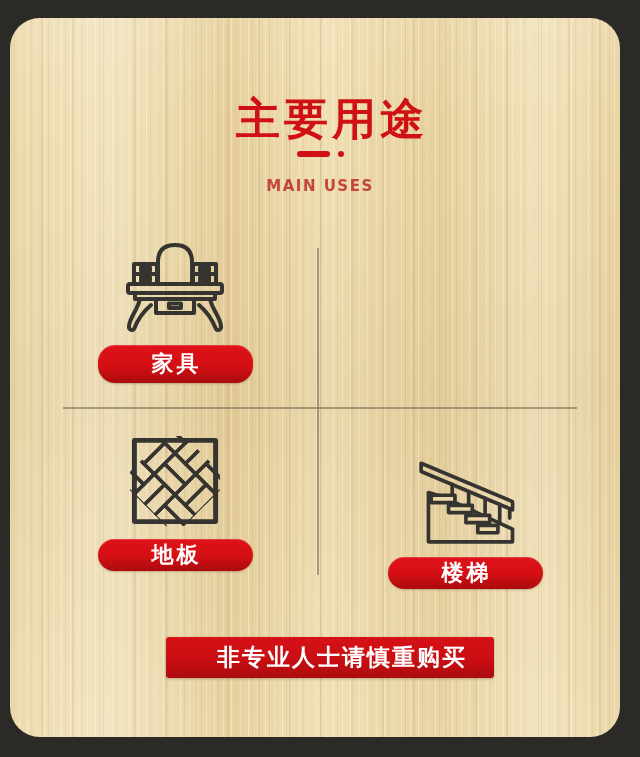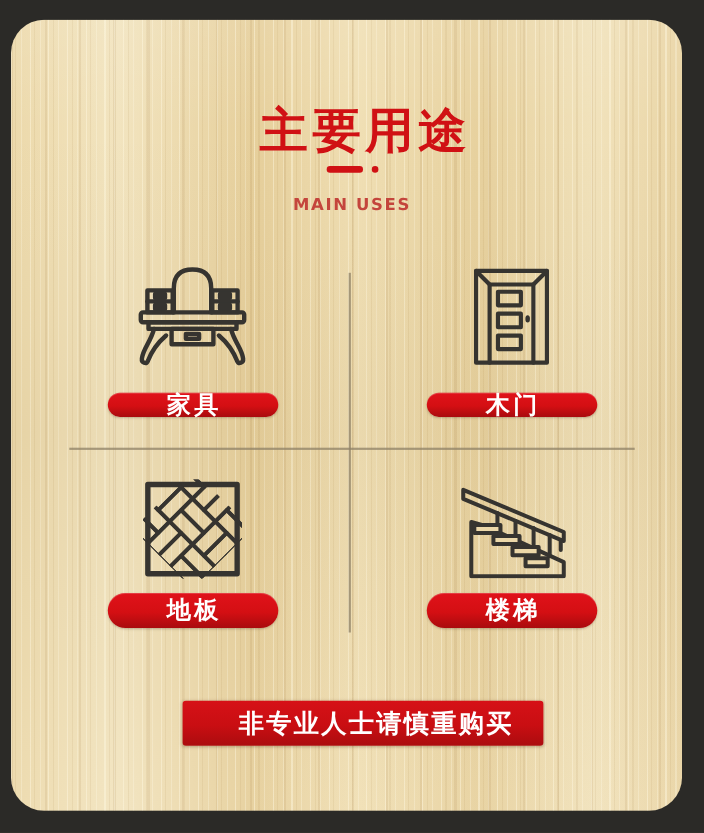--- a/index.html
+++ b/index.html
@@ -26,24 +26,24 @@
   .subtitle{position:absolute;left:0;top:177px;width:100%;text-align:center;
     font-size:15px;font-weight:700;letter-spacing:1.5px;color:#c4453c;}
   .divider-v{position:absolute;left:317px;top:248px;width:2px;height:327px;
     background:#8d8066;opacity:.75;}
   .divider-h{position:absolute;left:63px;top:407px;width:514px;height:2px;
     background:#8d8066;opacity:.75;}
   .use-cell{position:absolute;width:290px;display:flex;flex-direction:column;align-items:center;}
   #cell-furniture{left:30px;top:230px;}
   #cell-door{left:320px;top:230px;}
   #cell-floor{left:30px;top:434px;}
-  #cell-stairs{left:320px;top:434px;text-align:center;}
+  #cell-stairs{left:320px;top:452px;text-align:center;}
   .icon-box{height:105px;display:flex;align-items:flex-end;justify-content:center;}
   .row2 .icon-box{height:92px;}
-  .pill{margin-top:22px;width:152px;height:22px;border-radius:17px;border:none;
+  .pill{margin-top:10px;width:152px;height:38px;border-radius:17px;border:none;
     background:linear-gradient(180deg,#e0121a 0%,#d40f13 55%,#a90b0e 100%);
     color:#fff;font-size:22px;font-weight:700;letter-spacing:3px;padding-left:3px;
     display:flex;align-items:center;justify-content:center;
     box-shadow:inset 0 1px 0 rgba(255,255,255,.18), 0 1px 2px rgba(60,30,10,.25);
     font-family:inherit;}
   .row2 .pill{margin-top:13px;height:32px;border-radius:16px;}
   .warning-banner{position:absolute;left:166px;top:637px;width:304px;height:41px;border-radius:3px;
     background:linear-gradient(180deg,#d61117 0%,#c90e12 55%,#ab0c0f 100%);
     color:#fff;font-size:23px;font-weight:700;letter-spacing:2px;
     display:flex;align-items:center;justify-content:center;
@@ -87,35 +87,20 @@
         <rect x="10" y="56" width="80" height="6"></rect>
         <rect x="31" y="62" width="38" height="14"></rect>
         <rect x="44" y="66.5" width="12" height="4.5"></rect>
         <path d="M15,62 C12,74 5,80 4,89 C3.5,93 8,94.5 9.5,91 C13,82 19,74 26,68"></path>
         <path d="M85,62 C88,74 95,80 96,89 C96.5,93 92,94.5 90.5,91 C87,82 81,74 74,68"></path>
       </svg>
     </div>
     <div class="pill">家具</div>
   </div>
 
-  <div class="use-cell" id="cell-door">
-    <div class="icon-box">
-      <svg class="icon-svg" width="72" height="94" viewBox="0 0 76 96" stroke-width="4">
-        <rect x="4" y="4" width="68" height="88"></rect>
-        <path d="M17,92 V17 H59 V92"></path>
-        <line x1="4" y1="4" x2="17" y2="17"></line>
-        <line x1="72" y1="4" x2="59" y2="17"></line>
-        <rect x="25" y="24" width="22" height="13"></rect>
-        <rect x="25" y="45" width="22" height="13"></rect>
-        <rect x="25" y="66" width="22" height="13"></rect>
-        <ellipse class="filled" cx="53.5" cy="50" rx="2.2" ry="3.4"></ellipse>
-      </svg>
-    </div>
-    <div class="pill">木门</div>
-  </div>
 
   <div class="use-cell row2" id="cell-floor">
     <div class="icon-box">
       <svg class="icon-svg" width="90" height="90" viewBox="0 0 92 92" stroke-width="5">
         <defs>
           <clipPath id="floorClip">
               <rect x="7" y="7" width="78" height="78"></rect>
             </clipPath>
         </defs>
         <rect x="4.5" y="4.5" width="83" height="83"></rect>

